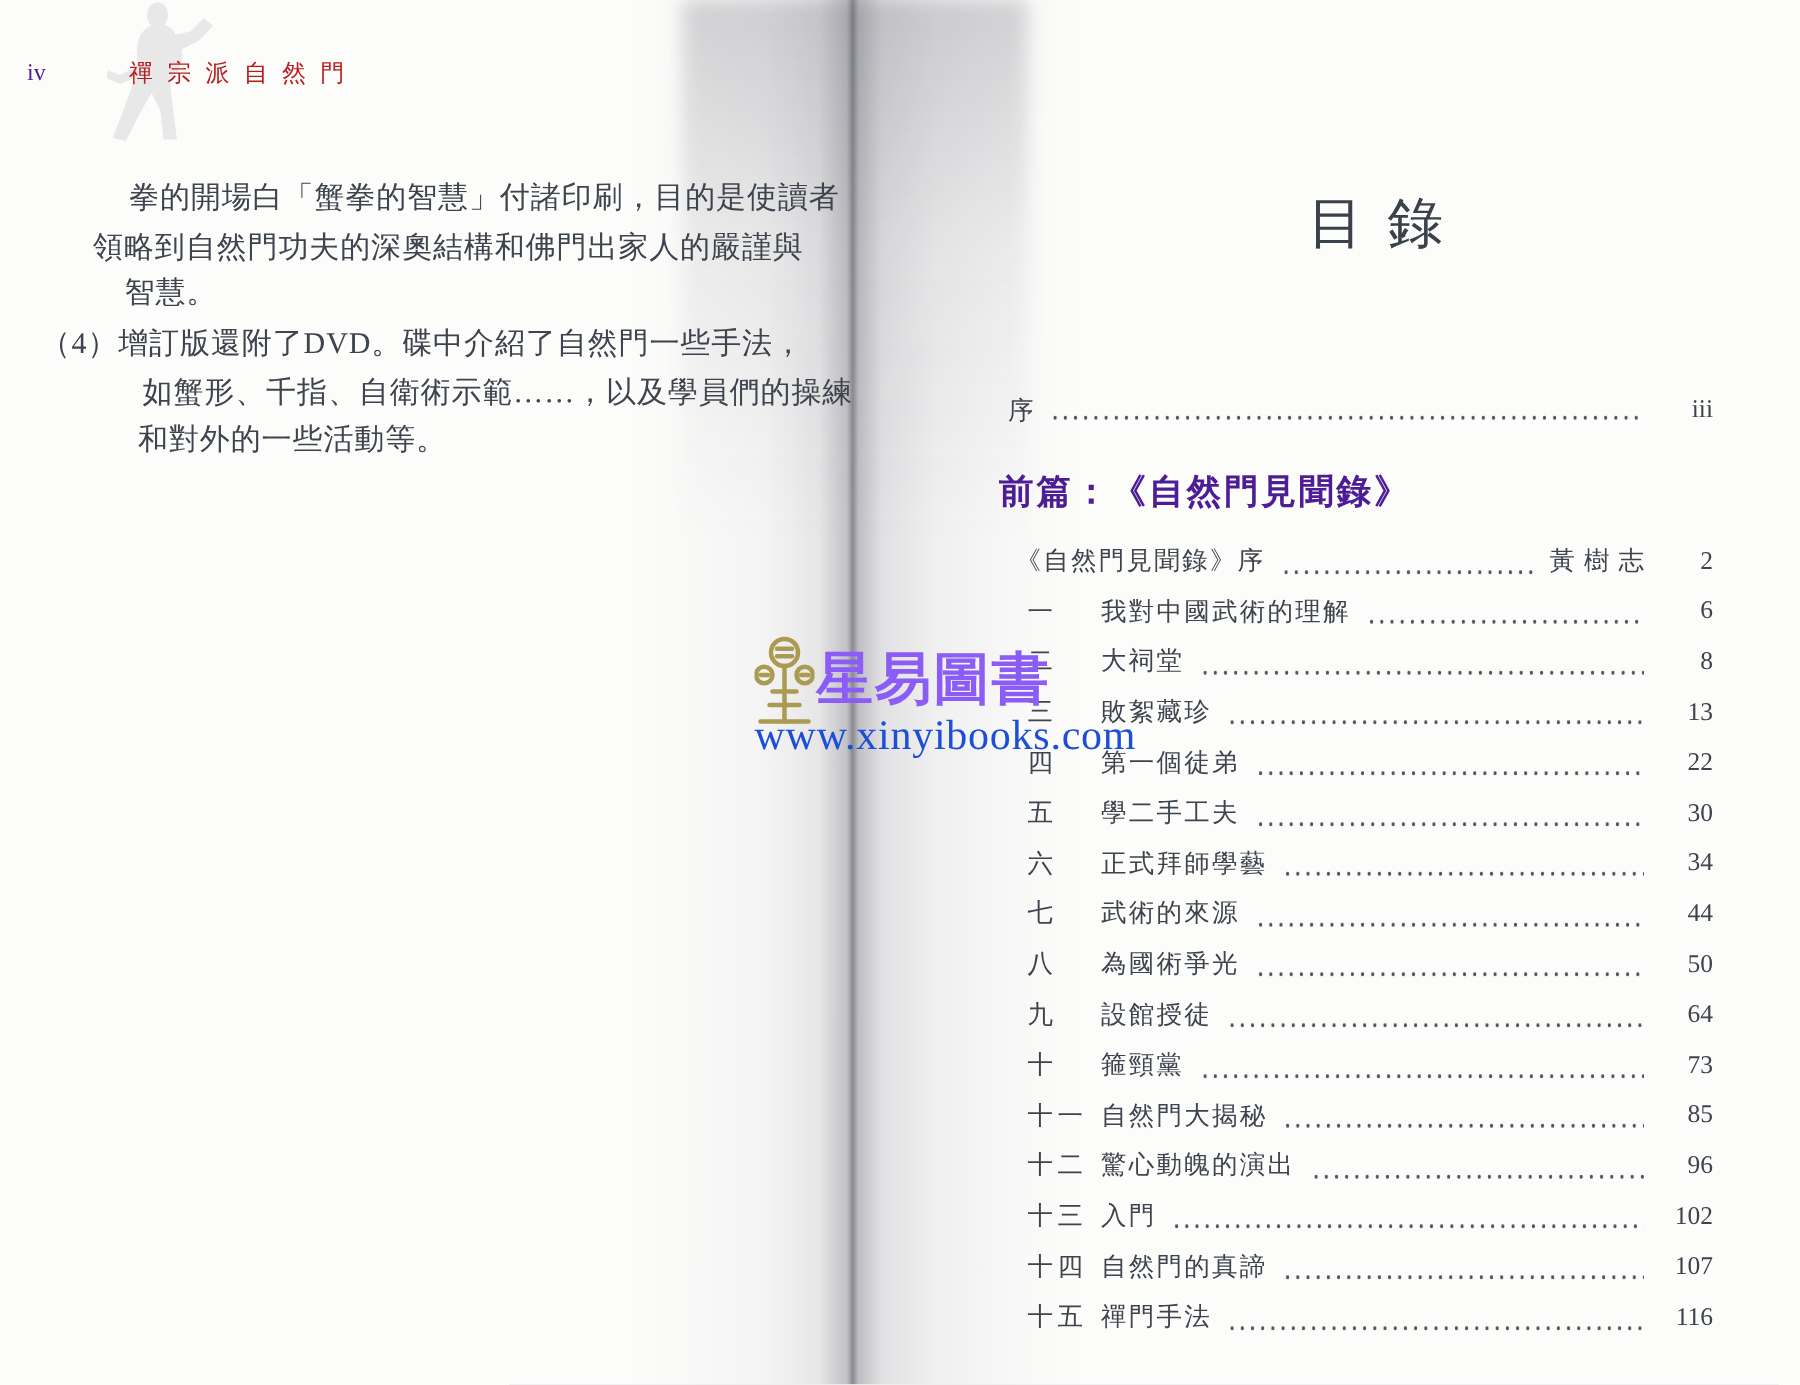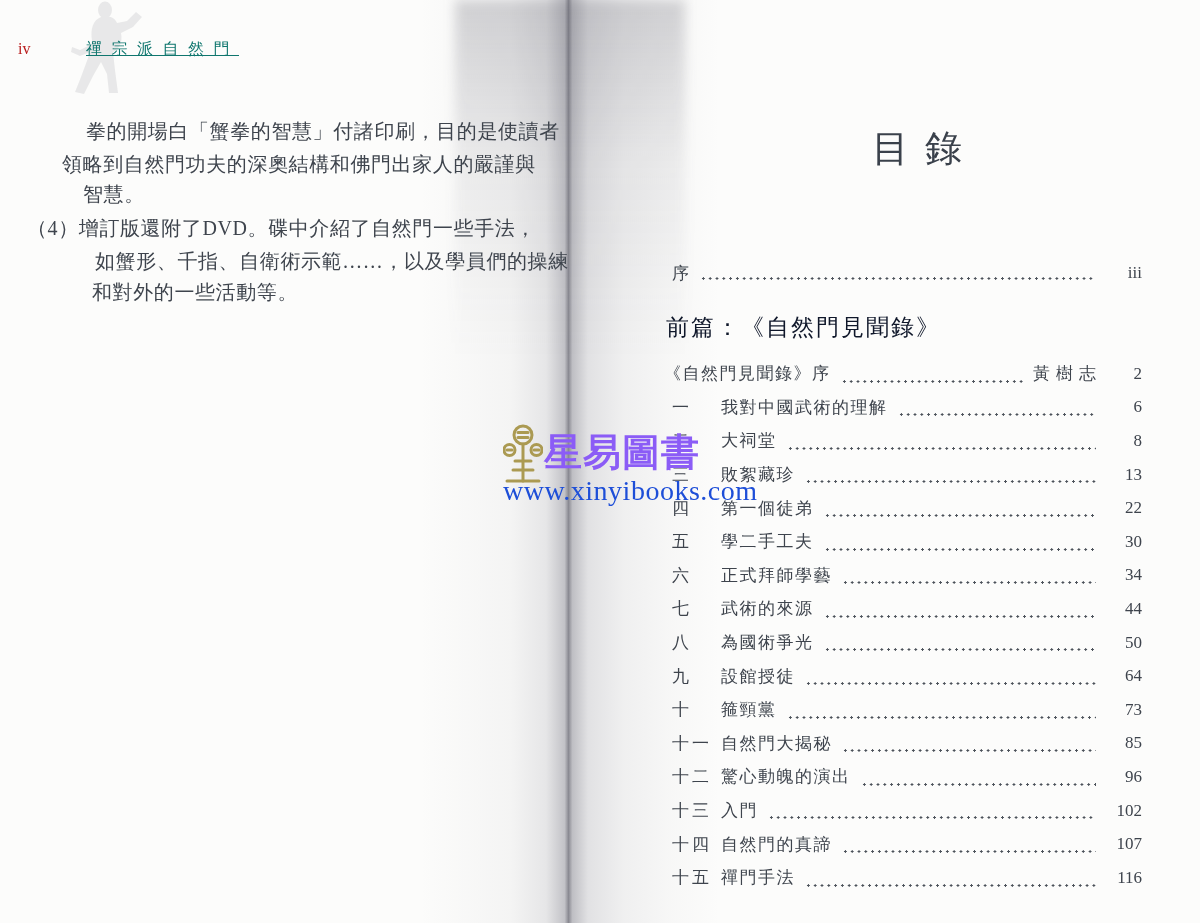--- a/index.html
+++ b/index.html
@@ -27,24 +27,24 @@
       rgba(140,140,152,0.24) 56%,
       rgba(150,150,160,0.12) 68%,
       rgba(160,160,170,0.05) 84%,
       rgba(160,160,170,0) 100%);
   }
   .gutter-top-shade {
     position: absolute; left: 455px; top: 0; width: 230px; height: 360px;
     background: linear-gradient(180deg, rgba(70,70,84,0.22), rgba(70,70,84,0.07) 45%, rgba(70,70,84,0) 100%);
     filter: blur(6px);
   }
-  .folio { position: absolute; left: 18px; top: 40px; font-size: 16px; color: #b91c1c; }
+  .folio { position: absolute; left: 18px; top: 40px; font-size: 16px; color: #4c1d95; }
   .running-title {
     position: absolute; left: 86px; top: 39px;
-    font-size: 16px; letter-spacing: 9.5px; color: #0f766e; white-space: nowrap; text-decoration: underline;
+    font-size: 16px; letter-spacing: 9.5px; color: #b91c1c; white-space: nowrap;
   }
   .silhouette { position: absolute; left: 62px; top: 0; opacity: 0.55; }
   .body-line { position: absolute; font-size: 20px; letter-spacing: 0.6px; white-space: nowrap; color: #3e444d; }
   .bl0 { left: 86px; top: 118px; }
   .bl1 { left: 62px; top: 151px; }
   .bl2 { left: 83px; top: 181px; }
   .bl3 { left: 27px; top: 215px; }
   .bl4 { left: 95px; top: 248px; }
   .bl5 { left: 92px; top: 279px; }
 
@@ -53,24 +53,24 @@
     position: absolute; left: 872px; top: 112px;
     font-size: 37px; letter-spacing: 16px; color: #3a414b; white-space: nowrap; margin-top: 12px;
   }
   .pref-row {
     position: absolute; left: 664px; top: 258px; width: 478px; height: 30px;
     display: flex; align-items: center; font-size: 17px;
   }
   .pref-label { padding-left: 8px; letter-spacing: 1px; }
   .section-heading {
     position: absolute; left: 666px; top: 312px;
-    font-size: 23px; font-weight: normal; letter-spacing: 2px; color: #0f172a; white-space: nowrap;
+    font-size: 23px; font-weight: bold; letter-spacing: 2px; color: #4c1d95; white-space: nowrap;
   }
   .toc-list { position: absolute; left: 664px; top: 357px; width: 478px; }
-  .toc-row { display: flex; align-items: center; height: 33.6px; font-size: 17px; }
+  .toc-row { display: flex; align-items: center; height: 33.6px; font-size: 17px; margin-left: 13px; }
   .toc-row .num { width: 57px; flex: none; padding-left: 8px; letter-spacing: 3px; white-space: nowrap; }
   .toc-row .title { flex: none; letter-spacing: 1.5px; white-space: nowrap; }
   .leader {
     flex: 1 1 auto; align-self: flex-end; height: 5px; margin: 0 8px 7px 10px;
     background-image: radial-gradient(circle, #4c525a 1.05px, rgba(0,0,0,0) 1.3px);
     background-size: 6.8px 5px; background-repeat: repeat-x; background-position: 0 100%;
     min-width: 10px;
   }
   .author { flex: none; letter-spacing: 6px; margin-right: 2px; white-space: nowrap; }
   .page-num { flex: none; width: 38px; text-align: right; font-size: 17px; }

